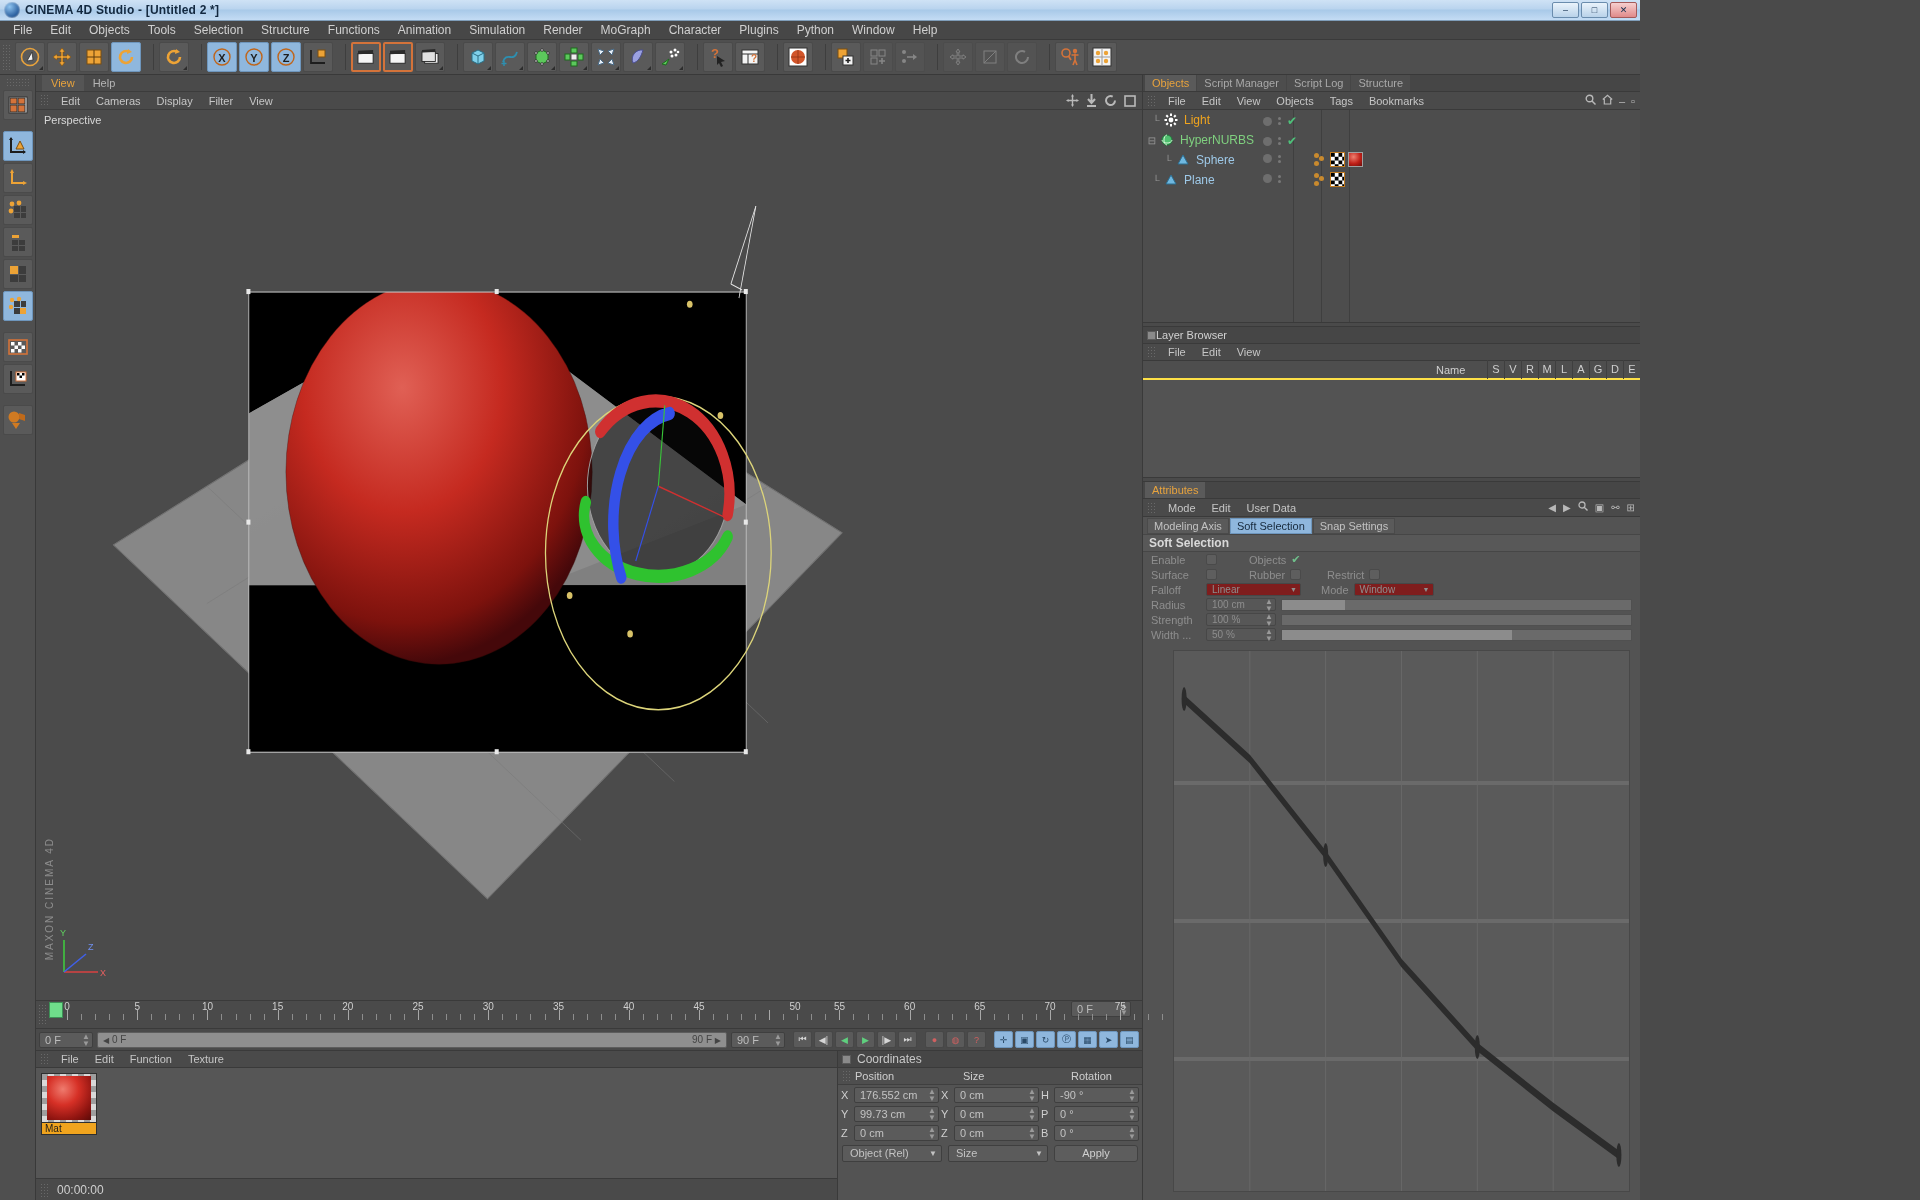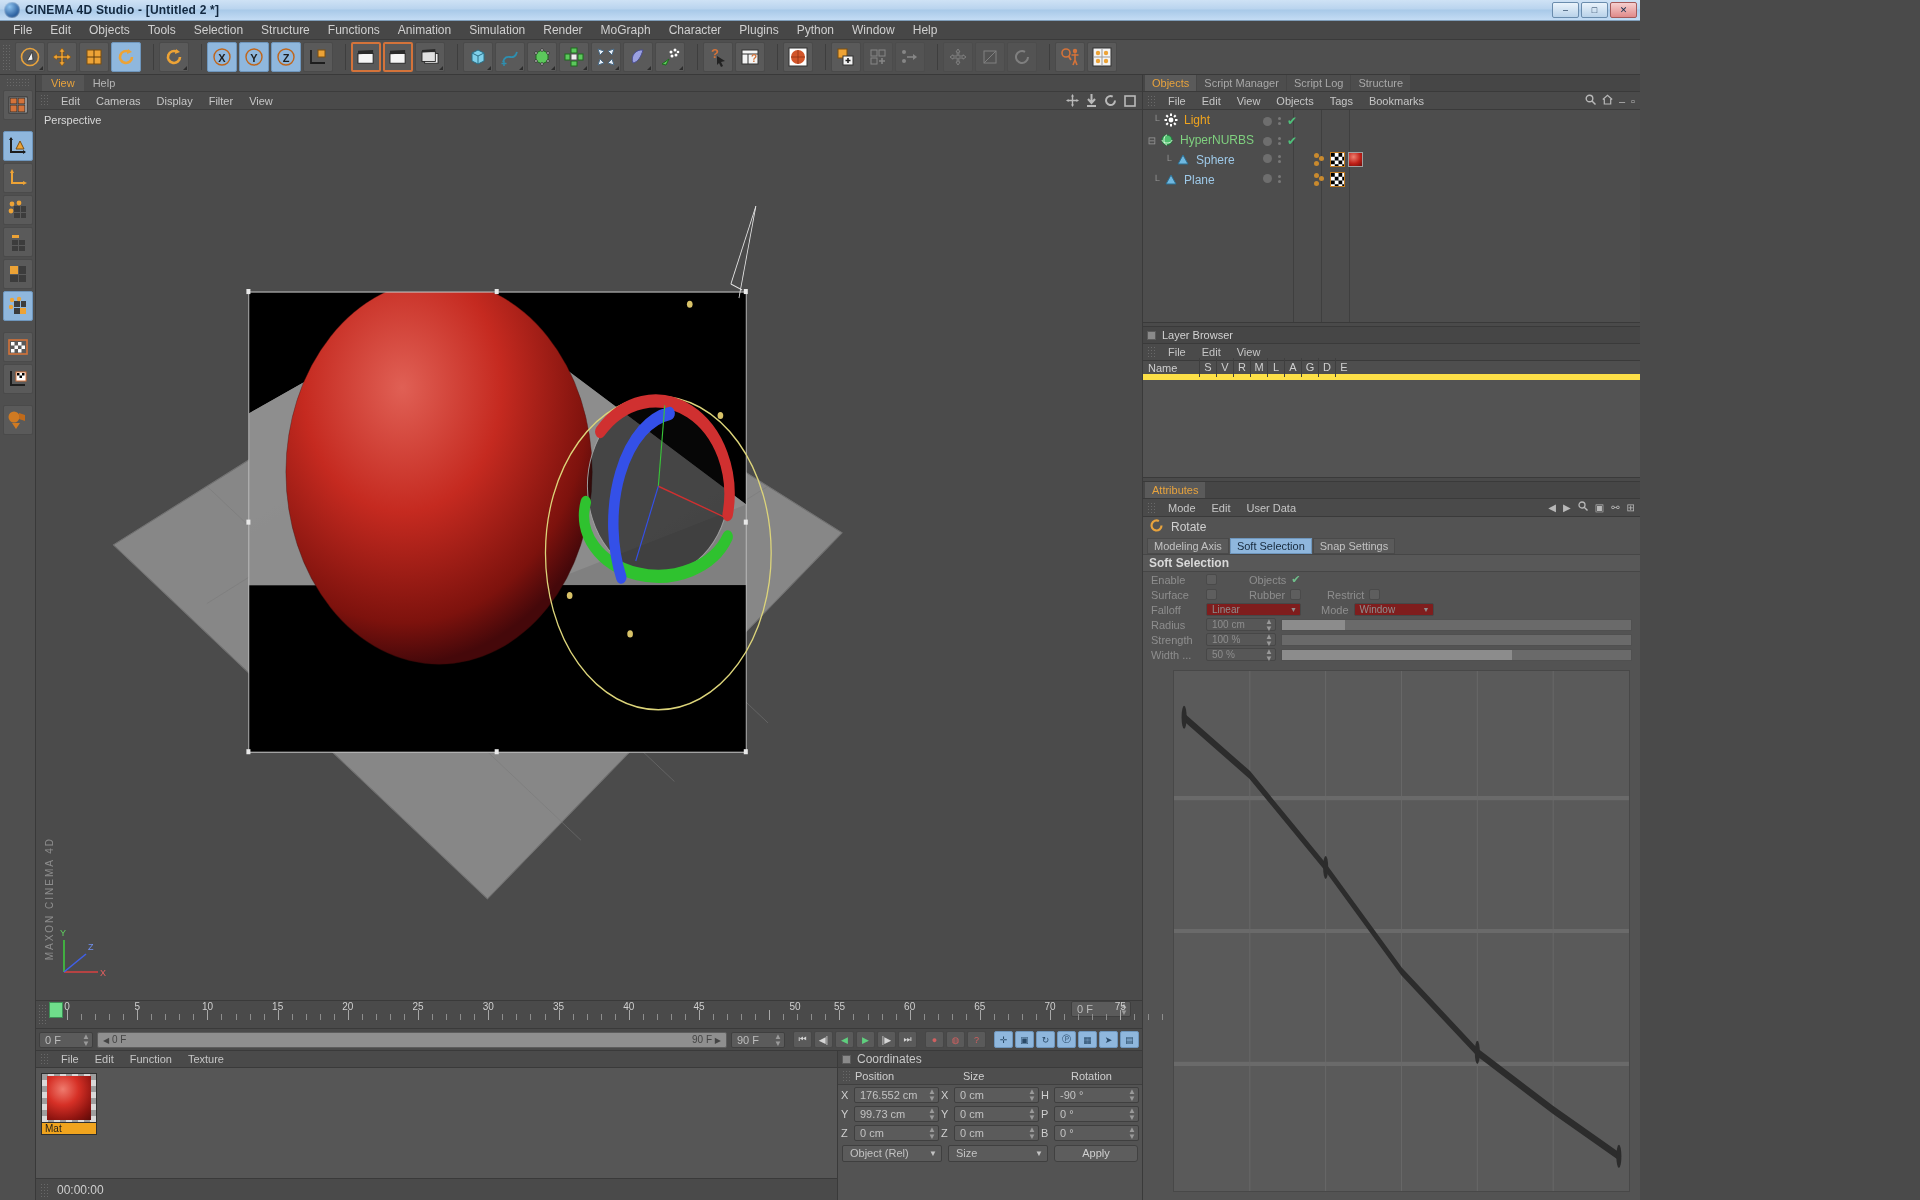--- a/index.html
+++ b/index.html
@@ -125,21 +125,21 @@
     display:flex;align-items:center;justify-content:center;color:#d5d5d5;font-size:9px;}
   .pbtn.green{ color:#5fcf7e;}
   .pbtn.red{ color:#d06060;}
   .pbtn.blue{ background:#8fb7dd; border-color:#6e96bd; color:#2a4a68;}
 
   
   .bottom{ height:150px; display:flex; border-top:1px solid #3a3a3a;}
   .mats{ width:1117px; background:#535353; border-right:1px solid #3a3a3a; display:flex;flex-direction:column;}
   .panelbar{
     height:17px; background:#464646; display:flex;align-items:center; padding-left:4px;
-    border-bottom:1px solid #3a3a3a; gap:6px;
+    border-bottom:1px solid #3a3a3a; 
   }
   .pdot{ width:9px;height:9px;background:#8a8a8a;border:1px solid #5a5a5a;}
   .panelbar .pt{ font-size:11px; color:#d2d2d2;}
   .pmenu{ height:17px; background:#4a4a4a; display:flex;align-items:center;padding-left:4px;
     border-bottom:1px solid #3a3a3a;}
   .pmenu .grip{ width:9px;height:12px;margin-right:4px;}
   .pmenu .mi{ padding:1px 8px; font-size:11px; color:#c6c6c6;}
   .matarea{ flex:1; background:#565656; padding:5px; display:flex; gap:6px;}
   .matchip{ width:56px; }
   .matimg{
@@ -211,21 +211,21 @@
     background:repeating-conic-gradient(#fff 0 25%, #000 0 50%) 0 0/7.5px 7.5px;}
   .tagsph{ width:15px;height:15px;border:1px solid #a0a0a0;
     background:radial-gradient(circle at 35% 30%,#f08070,#c02018 55%,#6a0d0a);}
   .tagdots{ width:14px;height:15px;position:relative;}
   .tagdots i{ position:absolute;width:5px;height:5px;border-radius:50%;background:#c98a2e;}
 
   .rsplit{ height:5px; background:#4a4a4a; border-top:1px solid #3a3a3a;border-bottom:1px solid #3a3a3a;}
 
   .layerbr{ height:150px; background:#535353;}
   .lbcols{ height:19px; background:#4e4e4e; display:flex; align-items:center;
-    border-bottom:6px solid #fde047;}
+    border-bottom:2px solid #fde047;justify-content:flex-end;}
   .lbname{ width:56px; font-size:11px; color:#cfcfcf; padding-left:5px;}
   .lbcell{ width:17px; text-align:center; font-size:11px; color:#cfcfcf;
     border-left:1px solid #3f3f3f; height:19px; line-height:19px;}
 
   .attrs{ flex:1; background:#535353; display:flex;flex-direction:column; min-height:0;}
   .atabbar{ height:17px; background:#464646; display:flex;align-items:center;padding-left:2px;
     border-bottom:1px solid #3a3a3a;}
   .atab{ font-size:11px;padding:1px 7px;color:#e8a33d;background:#5a5a5a;line-height:14px;}
   .amenu{ height:18px;background:#4a4a4a;display:flex;align-items:center;padding-left:4px;
     border-bottom:1px solid #3a3a3a;position:relative;}
@@ -1274,28 +1274,20 @@
             <span><svg width="10" height="10" viewBox="0 0 10 10">
                   <circle cx="4" cy="4" r="3" fill="none" stroke="#b8b8b8" stroke-width="1.3"></circle>
                   <path d="M6.2 6.2 L9.5 9.5" stroke="#b8b8b8" stroke-width="1.4"></path>
                 </svg></span>
             <span>▣</span>
             <span>⚯</span>
             <span>⊞</span>
           </div>
         </div>
 
-        <div class="atitle">
-          <span>
-            <svg width="15" height="15" viewBox="0 0 15 15">
-                <path d="M12.5 7.5 a5 5 0 1 1 -2.6-4.4" fill="none" stroke="#e8a33d" stroke-width="2.2"></path>
-              </svg>
-          </span>
-          <span>Rotate</span>
-        </div>
 
         <div class="modetabs">
           <div class="mtab">Modeling Axis</div>
           <div class="mtab active">Soft Selection</div>
           <div class="mtab">Snap Settings</div>
         </div>
 
         <div class="secthead">Soft Selection</div>
 
         <div class="prow">

